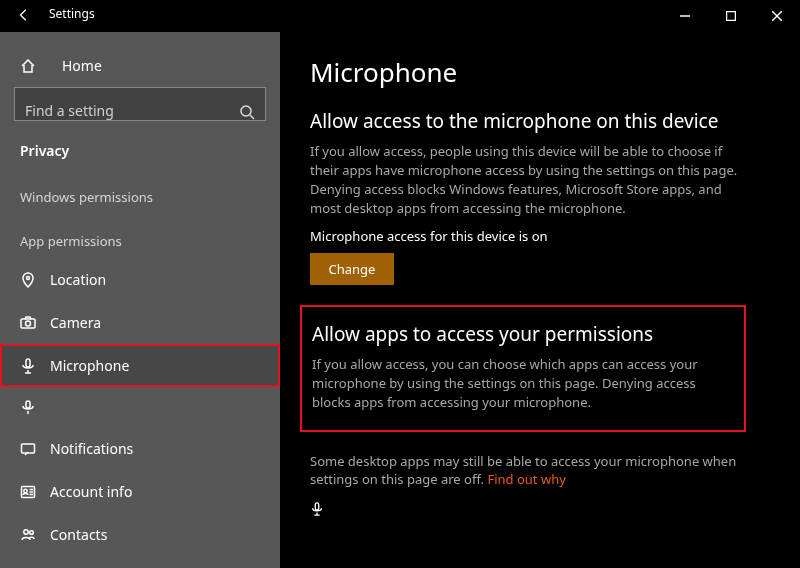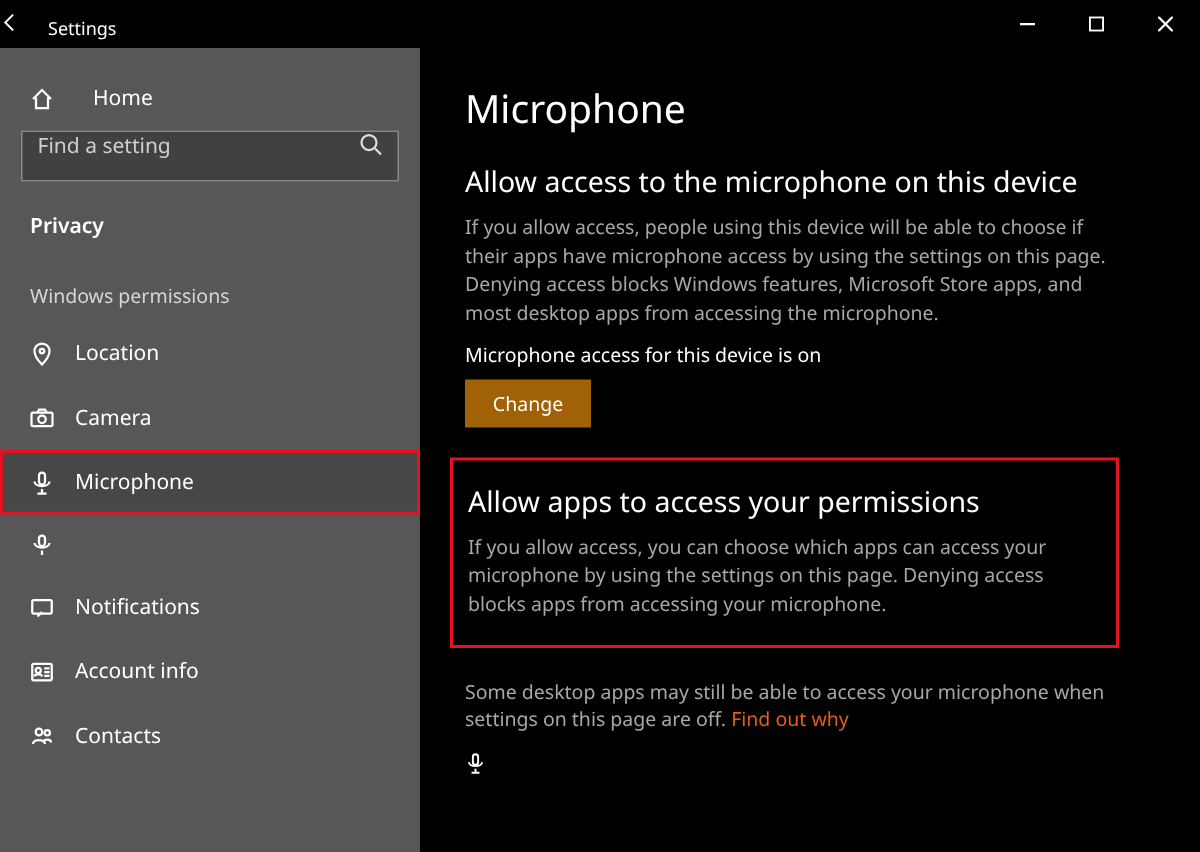--- a/index.html
+++ b/index.html
@@ -1,33 +1,33 @@
 <!DOCTYPE html>
 <html><head>
 <meta charset="utf-8">
 <style>
   * { box-sizing: border-box; margin: 0; padding: 0; font-family: "Segoe UI", system-ui, sans-serif; }
   html, body { width: 800px; height: 568px; overflow: hidden; background: #000; }
   .window { display: flex; flex-direction: column; width: 800px; height: 568px; }
   .titlebar { display: flex; align-items: center; height: 32px; background: #000; color: #fff; -webkit-user-select: none; user-select: none; }
-  .titlebar .tb-left { display: flex; align-items: flex-end; gap: 18px; padding-left: 0; flex: 1; }
+  .titlebar .tb-left { display: flex; align-items: flex-start; gap: 18px; padding-left: 17px; flex: 1; }
   .titlebar .tb-back svg { width: 14px; height: 14px; }
   .titlebar .tb-title { font-size: 12px; font-weight: 400; }
   .titlebar .sysbtn { width: 46px; height: 32px; display: flex; align-items: center; justify-content: center; color: #fff; }
   .titlebar .sysbtn svg { width: 10px; height: 10px; }
 
   .body { display: flex; flex: 1; min-height: 0; }
 
   .sidebar { width: 280px; background: #575757; color: #fff; display: flex; flex-direction: column; padding-top: 14px; font-size: 14px; overflow: hidden; }
   .home-row { display: flex; align-items: center; gap: 26px; padding: 10px 16px 12px 20px; }
   .home-row .icon { width: 16px; height: 16px; display:inline-flex; align-items:center; justify-content:center; }
   .home-row .label { font-size: 14px; }
 
   .search-wrap { padding: 0 14px 10px 14px; }
-  .search { display: flex; align-items: flex-start; height: 34px; padding: 0 10px; background: rgba(0,0,0,0.25); border: 1px solid #888; color: #ddd; }
+  .search { display: flex; align-items: flex-end; height: 34px; padding: 0 10px; background: rgba(0,0,0,0.25); border: 1px solid #888; color: #ddd; }
   .search input { flex: 1; background: transparent; border: 0; outline: 0; color: #ddd; font-size: 14px; }
   .search input::placeholder { color: #cfcfcf; }
   .search .sicon { width: 16px; height: 16px; display:inline-flex; align-items:center; justify-content:center; }
 
   .cat-title { padding: 10px 16px 10px 20px; font-weight: 600; font-size: 14px; }
   .group-title { padding: 18px 16px 8px 20px; font-size: 13px; color: #d6d6d6; }
 
   .navlist { display: flex; flex-direction: column; }
   .navitem { display: flex; align-items: center; gap: 14px; padding: 12px 16px 12px 20px; cursor: default; position: relative; }
   .navitem .icon { width: 16px; height: 16px; display:inline-flex; align-items:center; justify-content:center; }
@@ -108,20 +108,21 @@
                 <path d="M11 11 L15 15"></path>
               </svg>
           </span>
         </div>
       </div>
 
       <div class="cat-title">Privacy</div>
 
       <div class="group-title">Windows permissions</div>
 
+      <div class="group-title">App permissions</div>
 
       <div class="navlist">
         <div class="navitem">
           <span class="icon">
             <svg viewBox="0 0 16 16">
                 <path d="M8 1 C11 1 13 3.5 13 6 C13 10 8 15 8 15 C8 15 3 10 3 6 C3 3.5 5 1 8 1 Z"></path>
                 <circle cx="8" cy="6" r="1.5"></circle>
               </svg>
           </span>
           <span class="label">Location</span>

